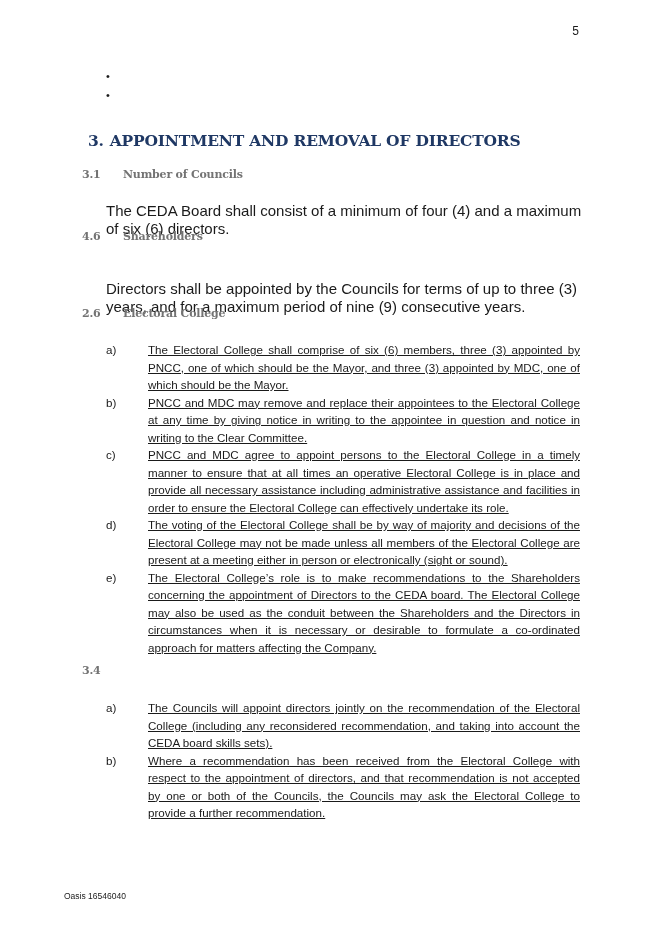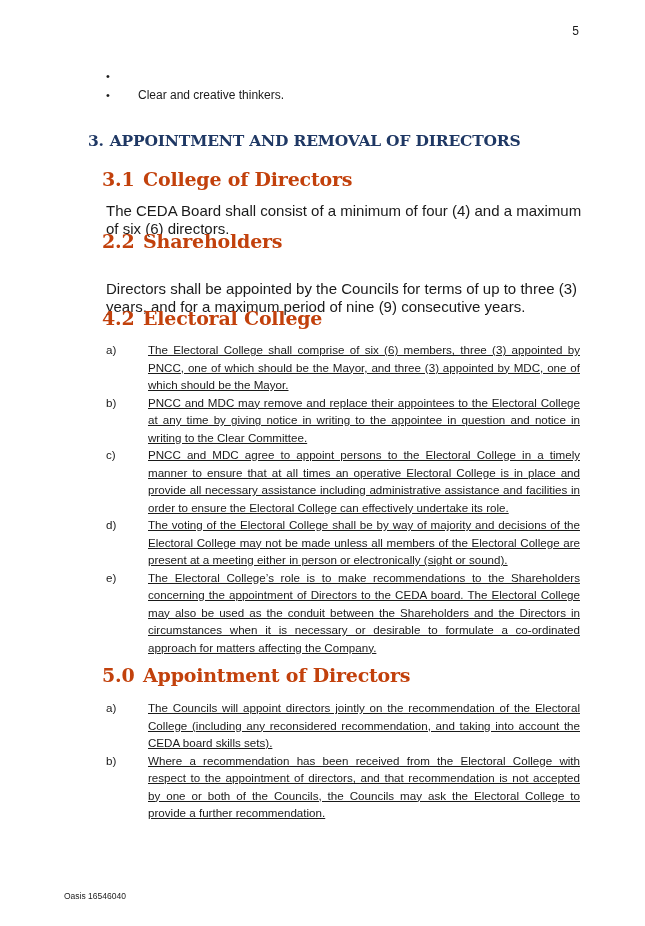--- a/index.html
+++ b/index.html
@@ -6,62 +6,61 @@
     body { width: 645px; height: 926px; position: relative; overflow: hidden;
            font-family: "Liberation Sans", sans-serif; color: #1a1a1a; }
     .page-number { position: absolute; right: 66px; top: 24px; font-size: 12px; }
     .bullets { position: absolute; left: 106px; top: 67px; width: 480px; }
     .bullet-row { display: flex; font-size: 12px; line-height: 19px; }
     .bullet-dot { width: 32px; font-size: 11px; }
     .h1 { position: absolute; left: 88px; top: 131px; font-family: "DejaVu Serif", serif;
           font-weight: bold; font-size: 15.5px; color: #1f3864; letter-spacing: -0.2px; }
     .h1 .num { margin-right: 6px; }
     .h2 { position: absolute; left: 82px; font-family: "DejaVu Serif", serif; font-weight: bold;
-          font-size: 19px; color: #c2410c; display: flex; letter-spacing: -0.2px; margin-left: 20px; }
+          font-size: 11px; color: #737373; display: flex; letter-spacing: -0.2px; }
     .h2 .num { width: 41px; }
     .para { position: absolute; left: 106px; width: 478px; font-size: 15px; line-height: 17.5px; }
     .list { position: absolute; left: 106px; width: 474px; font-size: 11.6px; line-height: 17.5px; }
     .li { display: flex; }
     .li .lbl { width: 42px; flex: none; }
     .li .txt { flex: 1; text-align: justify; text-decoration: underline; }
     .footer { position: absolute; left: 64px; top: 891px; font-size: 8.5px; }
   </style>
 </head>
 <body>
 
 <div class="page-number">5</div>
 
 <div class="bullets">
   <div class="bullet-row">
     <span class="bullet-dot">•</span>
   </div>
   <div class="bullet-row">
     <span class="bullet-dot">•</span>
-    <span>Clear and creative thinkers.</span>
   </div>
 </div>
 
 <div class="h1">
   <span class="num">3.</span><span>APPOINTMENT AND REMOVAL OF DIRECTORS</span>
 </div>
 
 <div class="h2" style="top:168px">
   <span class="num">3.1</span>
-    <span>College of Directors</span>
+    <span>Number of Councils</span>
 </div>
 <div class="para" style="top:202px">The CEDA Board shall consist of a minimum of four (4) and a maximum of six (6) directors.</div>
 
 <div class="h2" style="top:230px">
-  <span class="num">2.2</span>
+  <span class="num">4.6</span>
     <span>Shareholders</span>
 </div>
 <div class="para" style="top:280px">Directors shall be appointed by the Councils for terms of up to three (3) years, and for a maximum period of nine (9) consecutive years.</div>
 
 <div class="h2" style="top:307px">
-  <span class="num">4.2</span>
+  <span class="num">2.6</span>
     <span>Electoral College</span>
 </div>
 <div class="list" style="top:341px">
   <div class="li">
       <span class="lbl">a)</span>
       <span class="txt">The Electoral College shall comprise of six (6) members, three (3) appointed by PNCC, one of which should be the Mayor, and three (3) appointed by MDC, one of which should be the Mayor.</span>
     </div>
   <div class="li">
       <span class="lbl">b)</span>
       <span class="txt">PNCC and MDC may remove and replace their appointees to the Electoral College at any time by giving notice in writing to the appointee in question and notice in writing to the Clear Committee.</span>
@@ -74,22 +73,21 @@
       <span class="lbl">d)</span>
       <span class="txt">The voting of the Electoral College shall be by way of majority and decisions of the Electoral College may not be made unless all members of the Electoral College are present at a meeting either in person or electronically (sight or sound).</span>
     </div>
   <div class="li">
       <span class="lbl">e)</span>
       <span class="txt">The Electoral College’s role is to make recommendations to the Shareholders concerning the appointment of Directors to the CEDA board. The Electoral College may also be used as the conduit between the Shareholders and the Directors in circumstances when it is necessary or desirable to formulate a co-ordinated approach for matters affecting the Company.</span>
     </div>
 </div>
 
 <div class="h2" style="top:664px">
-  <span class="num">5.0</span>
-    <span>Appointment of Directors</span>
+  <span class="num">3.4</span>
 </div>
 <div class="list" style="top:699px">
   <div class="li">
       <span class="lbl">a)</span>
       <span class="txt">The Councils will appoint directors jointly on the recommendation of the Electoral College (including any reconsidered recommendation, and taking into account the CEDA board skills sets).</span>
     </div>
   <div class="li">
       <span class="lbl">b)</span>
       <span class="txt">Where a recommendation has been received from the Electoral College with respect to the appointment of directors, and that recommendation is not accepted by one or both of the Councils, the Councils may ask the Electoral College to provide a further recommendation.</span>
     </div>

